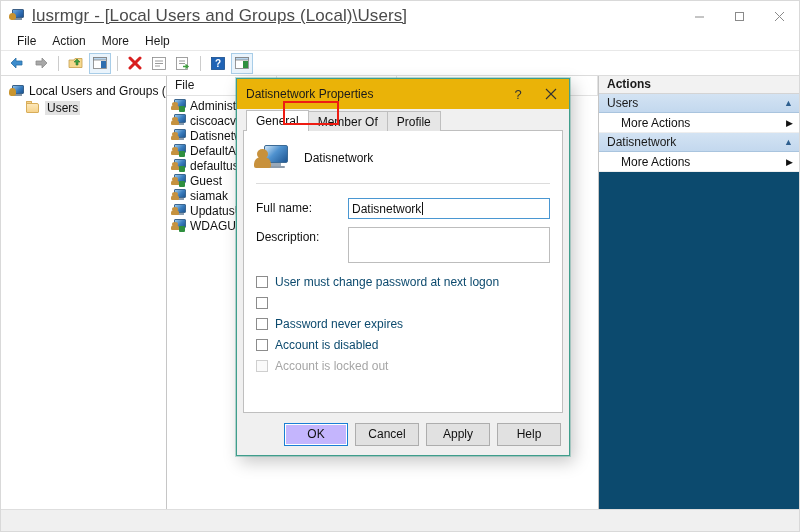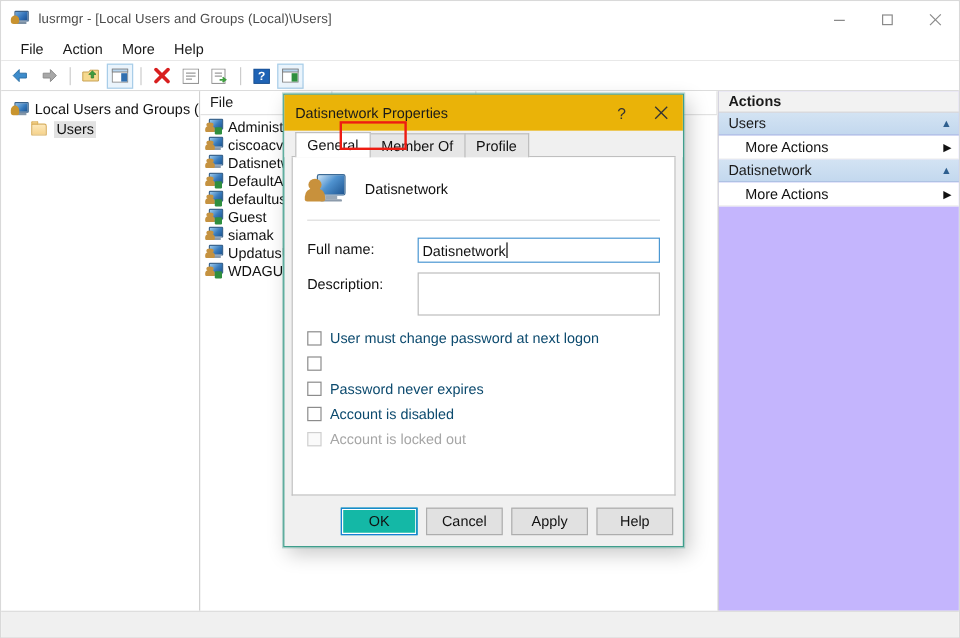--- a/index.html
+++ b/index.html
@@ -50,24 +50,25 @@
     width: 8px; height: 2px;
     background: #7b8fa3;
   }
   .mmc-icon-person {
     position: absolute; left: 0px; top: 5px;
     width: 7px; height: 7px;
     background: #c8922f;
     border-radius: 50% 50% 35% 35%;
   }
   .titlebar-text {
-    font-size: 11px;
+    font-size: 17px;
     color: #4b4b4b;
     white-space: nowrap;
     letter-spacing: .1px;
+    text-decoration: underline;
   }
   .winbtns {
     position: absolute;
     right: 0; top: 0;
     height: 30px;
     display: flex;
   }
   .winbtn {
     width: 40px; height: 30px;
     display: flex; align-items: center; justify-content: center;
@@ -214,21 +215,21 @@
   }
   .user-ico .base { position:absolute; left:5px; top:9px; width:7px; height:2px; background:#8a9cae; }
   .user-ico .head { position:absolute; left:0px; top:3px; width:6px; height:4px; background:#c59240; border-radius:50%; }
   .user-ico .body2 { position:absolute; left:-1px; top:6px; width:8px; height:5px; background:#c59240; border-radius:3px 3px 1px 1px; }
   .user-ico .badge { position:absolute; left:7px; top:7px; width:6px; height:6px; background:#2f8f3f; border-radius:1px; }
 
   
   .actions-pane {
     width: 200px;
     flex: 0 0 200px;
-    background: #c4b5fd;
+    background: #0c4a6e;
     display: flex;
     flex-direction: column;
   }
   .actions-title {
     height: 18px;
     background: #f2f2f2;
     border-bottom: 1px solid #d4d4d4;
     font-size: 12px;
     font-weight: bold;
     color: #1a1a1a;
@@ -442,21 +443,21 @@
     width: 64px; height: 23px;
     border: 1px solid #adadad;
     background: #e1e1e1;
     font-size: 12px;
     color: #111111;
     display: flex; align-items: center; justify-content: center;
   }
   .dbtn.default {
     border: 1px solid #1a7fd4;
     box-shadow: inset 0 0 0 1px #ffffff;
-    background: #14b8a6;
+    background: #c4b5fd;
   }
 </style>
 </head>
 <body>
 
 <div class="app-window">
 
   <div class="titlebar">
     <div class="titlebar-icon">
       <div class="mmc-icon-monitor"></div>

